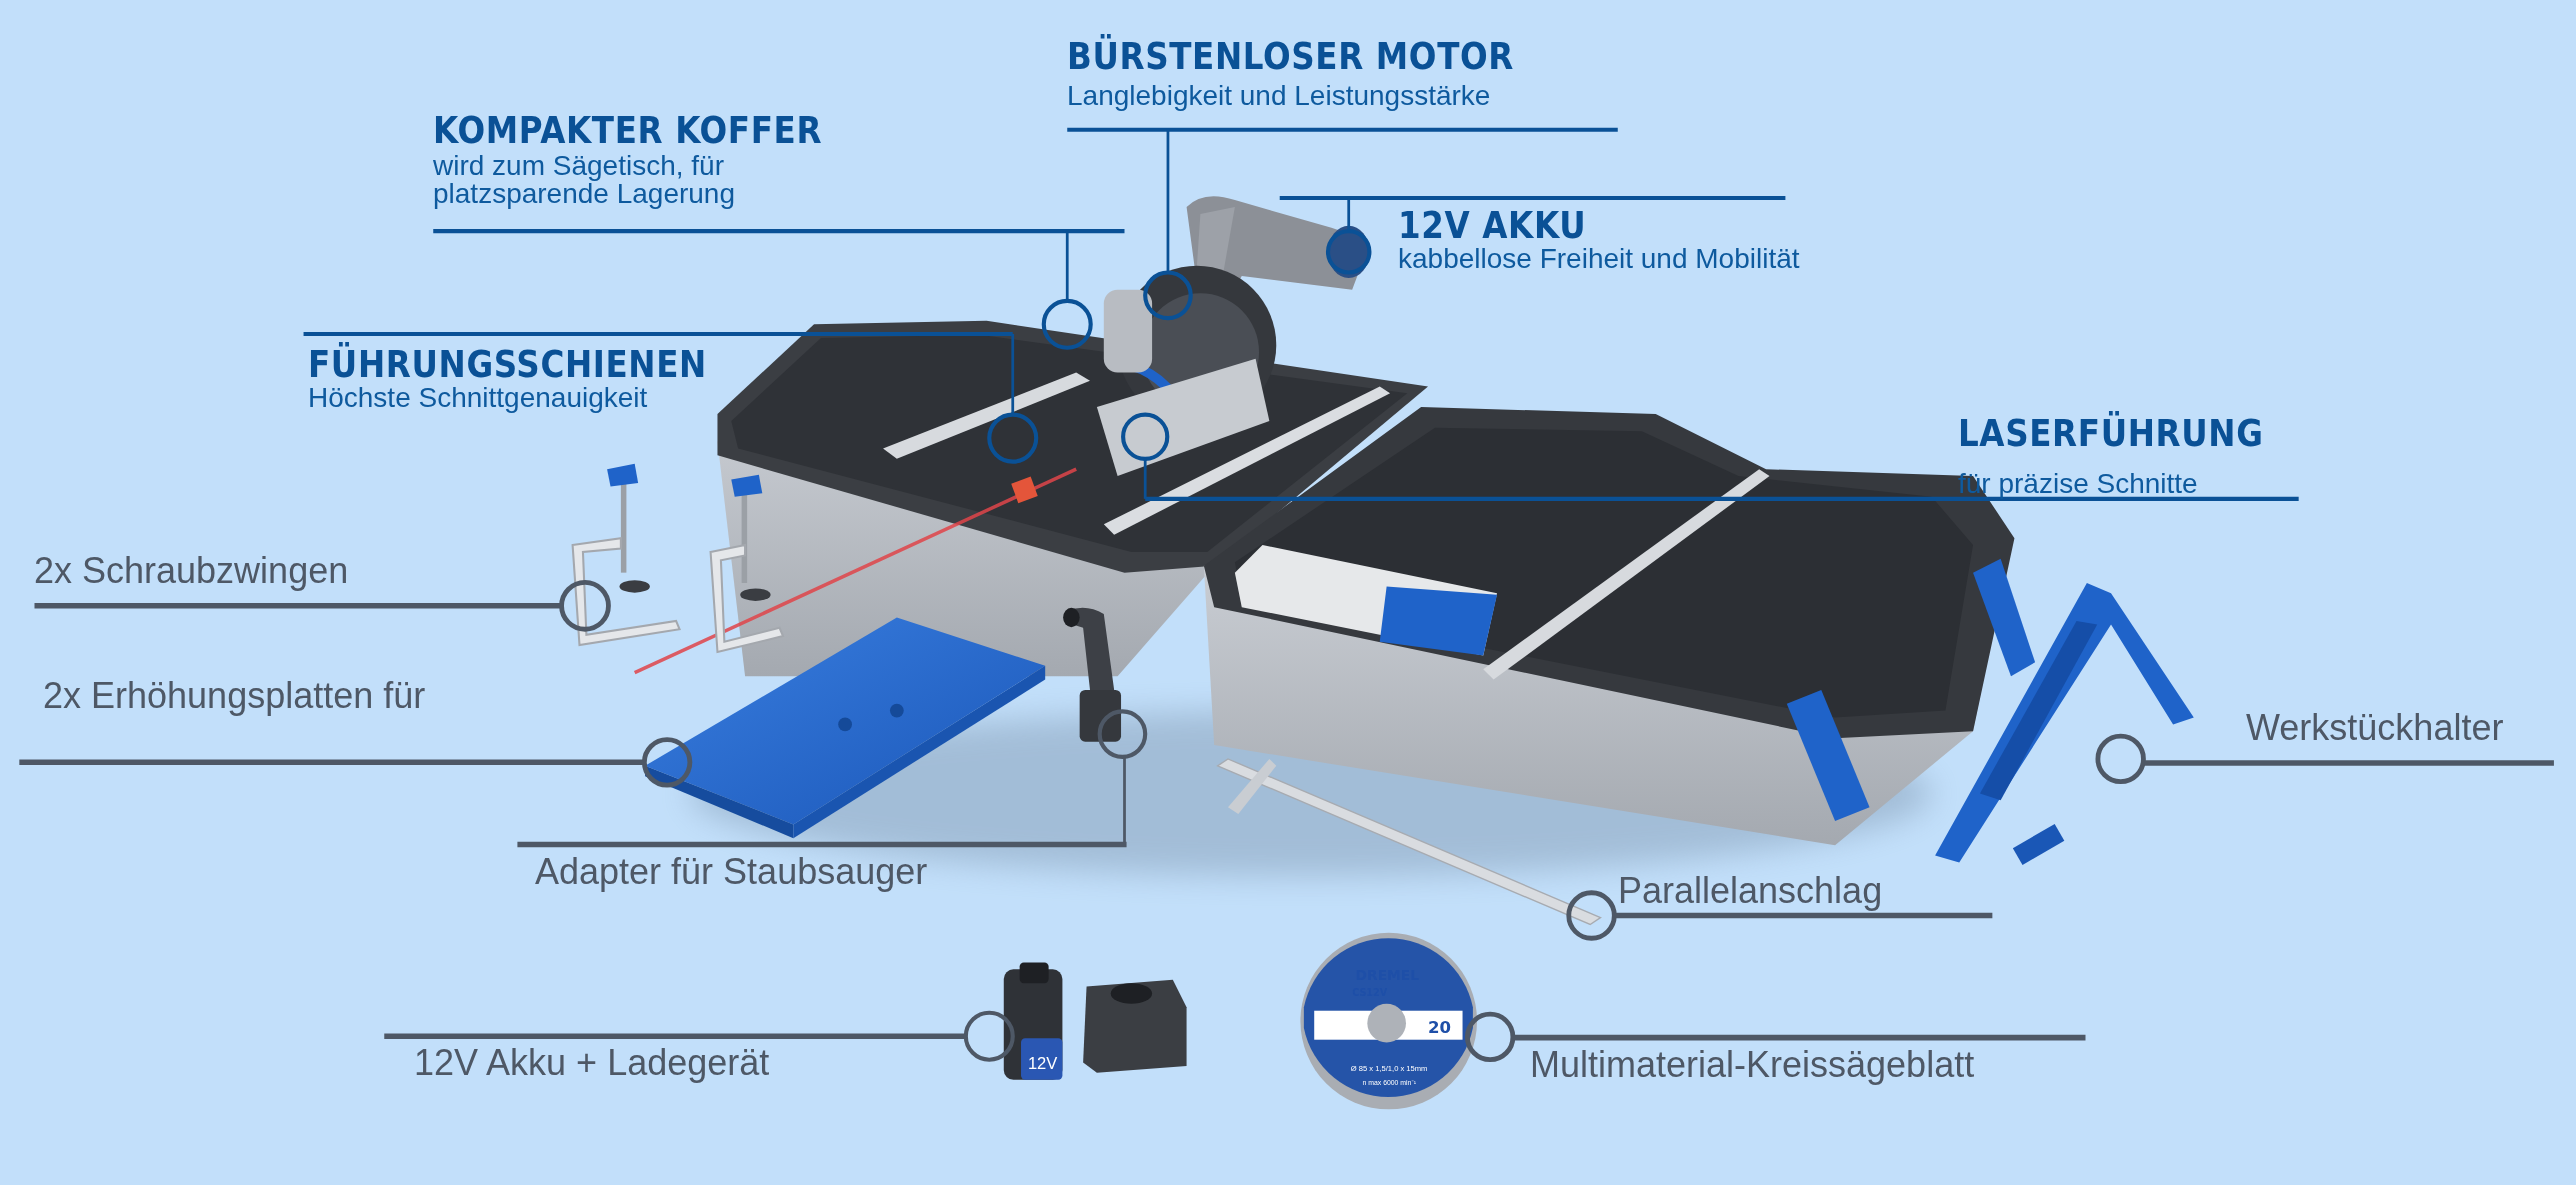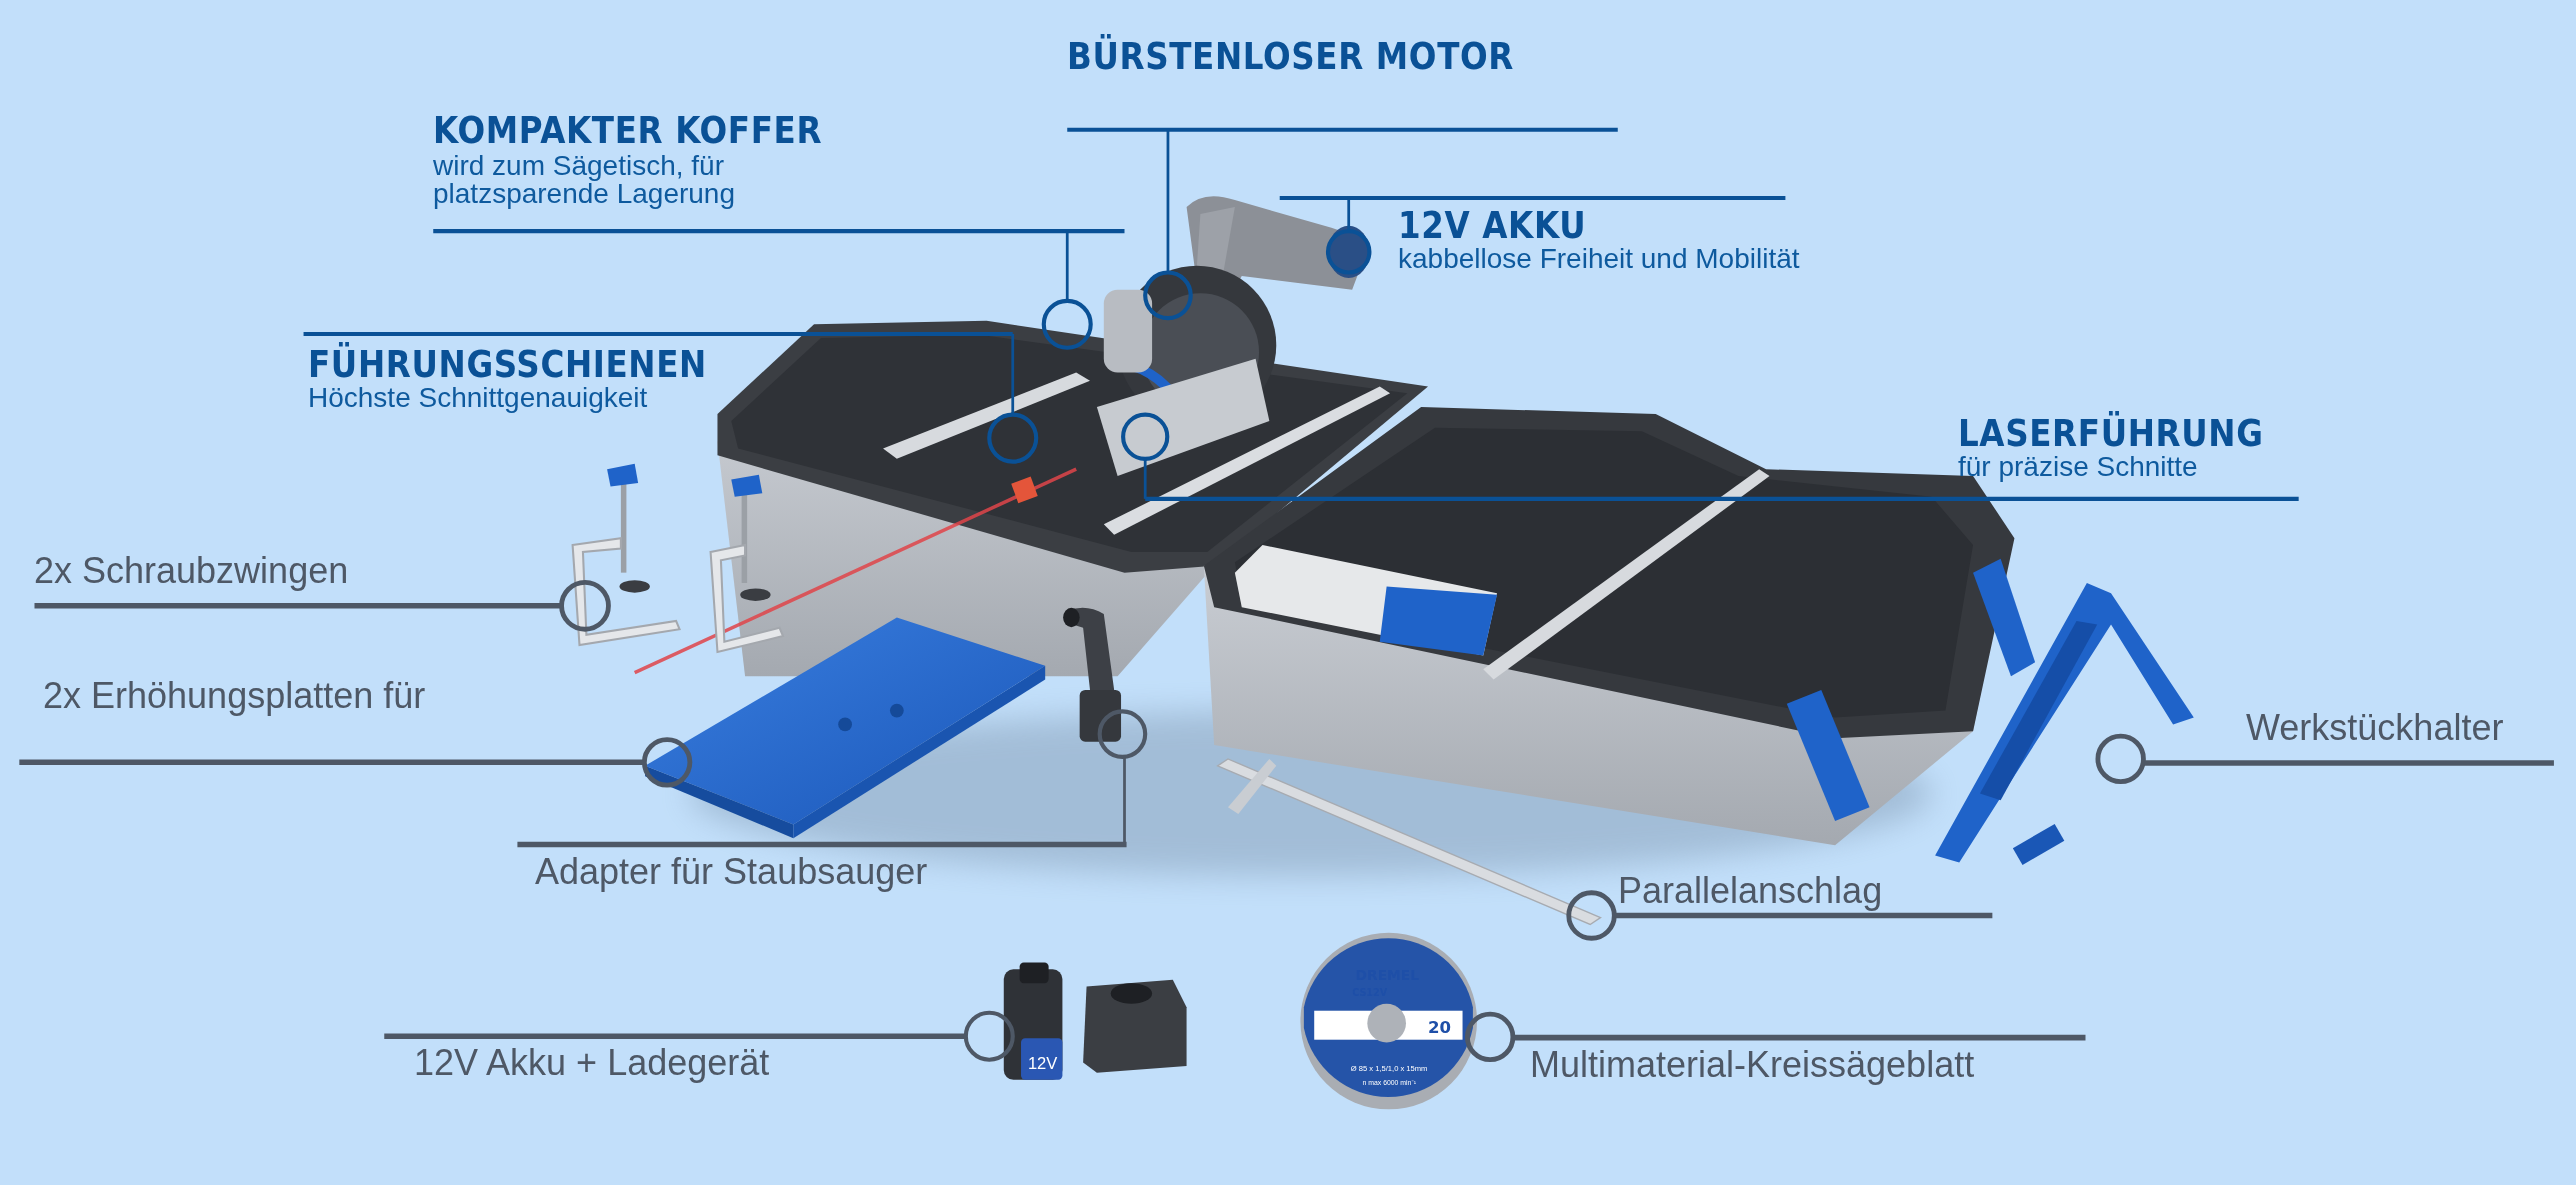--- a/index.html
+++ b/index.html
@@ -168,41 +168,42 @@
     <line x1="557" y1="1502" x2="1400" y2="1502" stroke-width="8"></line>
     <circle cx="1434" cy="1502" r="34" stroke-width="6"></circle>
 
     <circle cx="2160" cy="1503" r="33" stroke-width="7"></circle>
     <line x1="2193" y1="1504" x2="3023" y2="1504" stroke-width="8"></line>
   </g>
 </svg>
 
 <div class="abs" style="left:1067px;top:38px;">
   <div class="ttl">BÜRSTENLOSER MOTOR</div>
+  <div class="sub" style="margin-top:7px;">Langlebigkeit und Leistungsstärke</div>
 </div>
 
 <div class="abs" style="left:433px;top:112px;">
   <div class="ttl">KOMPAKTER KOFFER</div>
   <div class="sub" style="margin-top:2.8px;">wird zum Sägetisch, für</div>
   <div class="sub">platzsparende Lagerung</div>
 </div>
 
 <div class="abs" style="left:1398px;top:207px;">
   <div class="ttl">12V AKKU</div>
   <div class="sub" style="margin-top:1.4px;">kabbellose Freiheit und Mobilität</div>
 </div>
 
 <div class="abs" style="left:308px;top:346px;">
   <div class="ttl">FÜHRUNGSSCHIENEN</div>
   <div class="sub" style="margin-top:1.4px;">Höchste Schnittgenauigkeit</div>
 </div>
 
 <div class="abs" style="left:1958px;top:415px;">
   <div class="ttl">LASERFÜHRUNG</div>
-  <div class="sub" style="margin-top:1px;">für präzise Schnitte</div>
+  <div class="sub" style="margin-top:18px;">für präzise Schnitte</div>
 </div>
 
 <div class="abs lbl" style="left:34px;top:551px;">2x Schraubzwingen</div>
 
 <div class="abs" style="left:43px;top:676px;">
   <div class="lbl">2x Erhöhungsplatten für</div>
 </div>
 
 <div class="abs lbl" style="left:535px;top:852px;">Adapter für Staubsauger</div>
 

